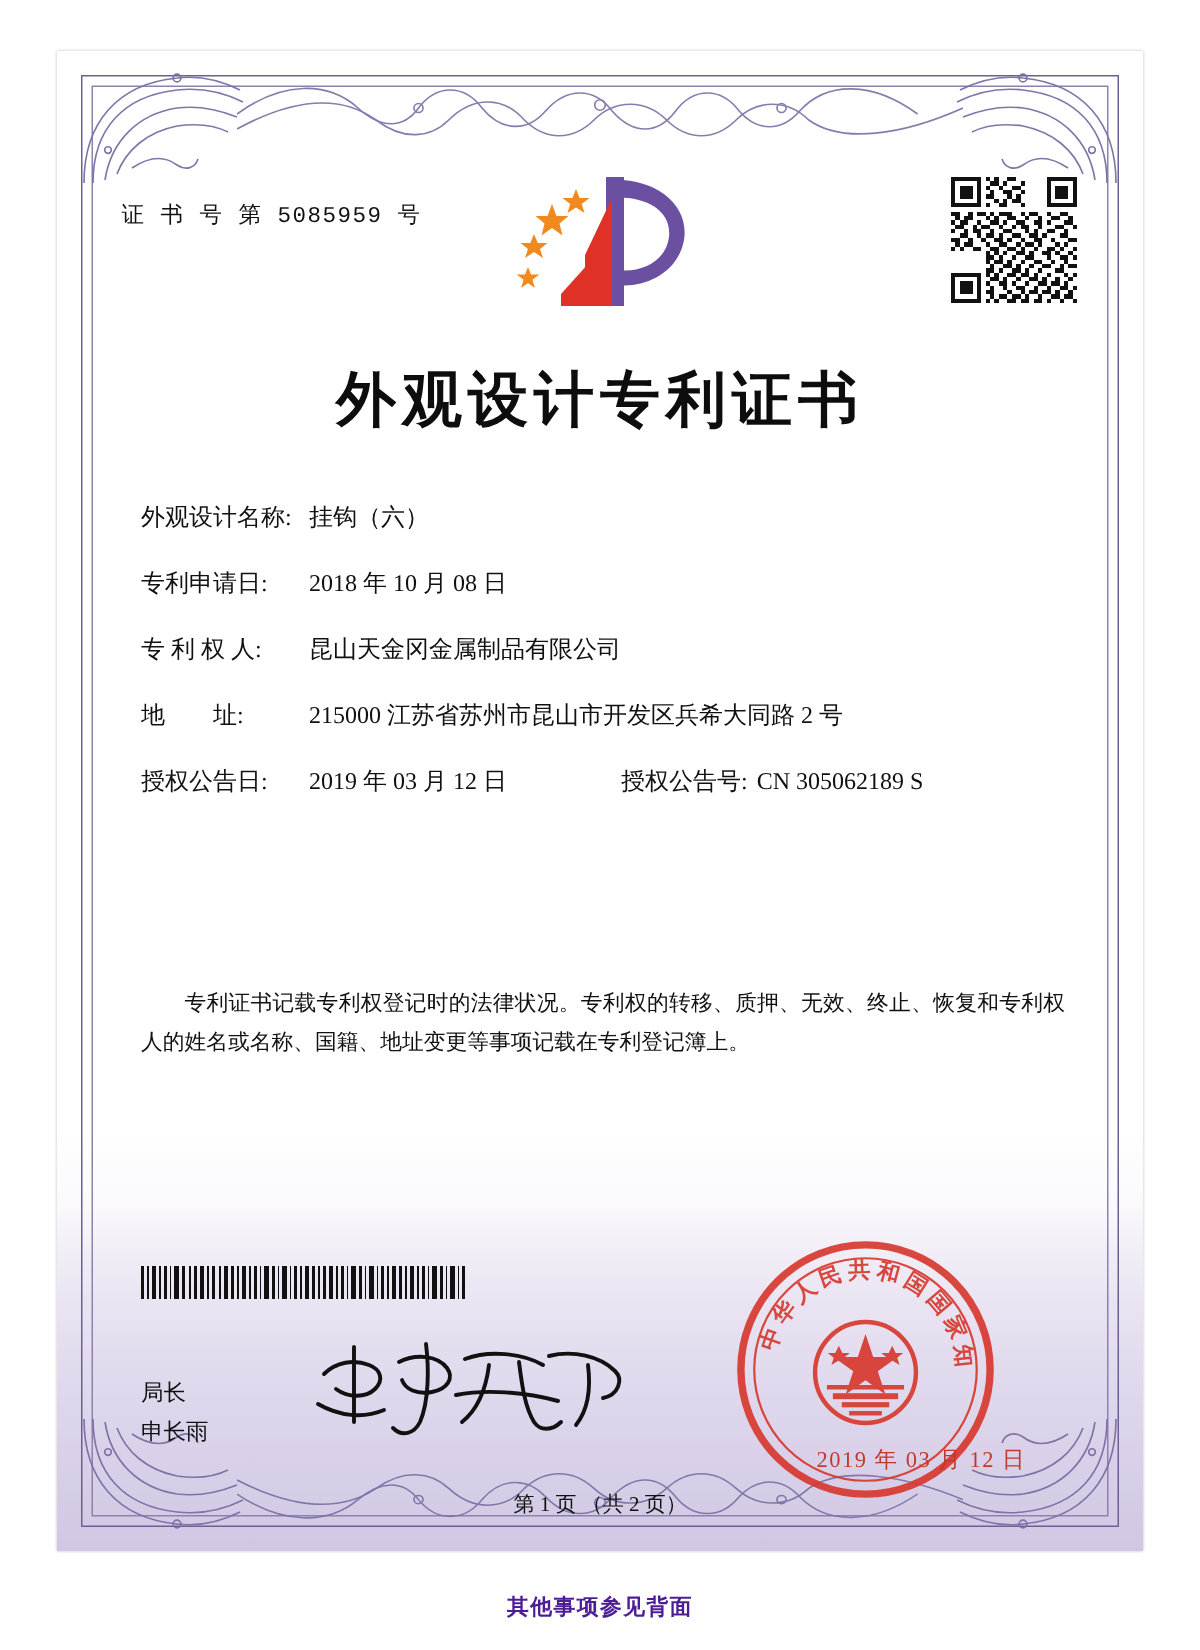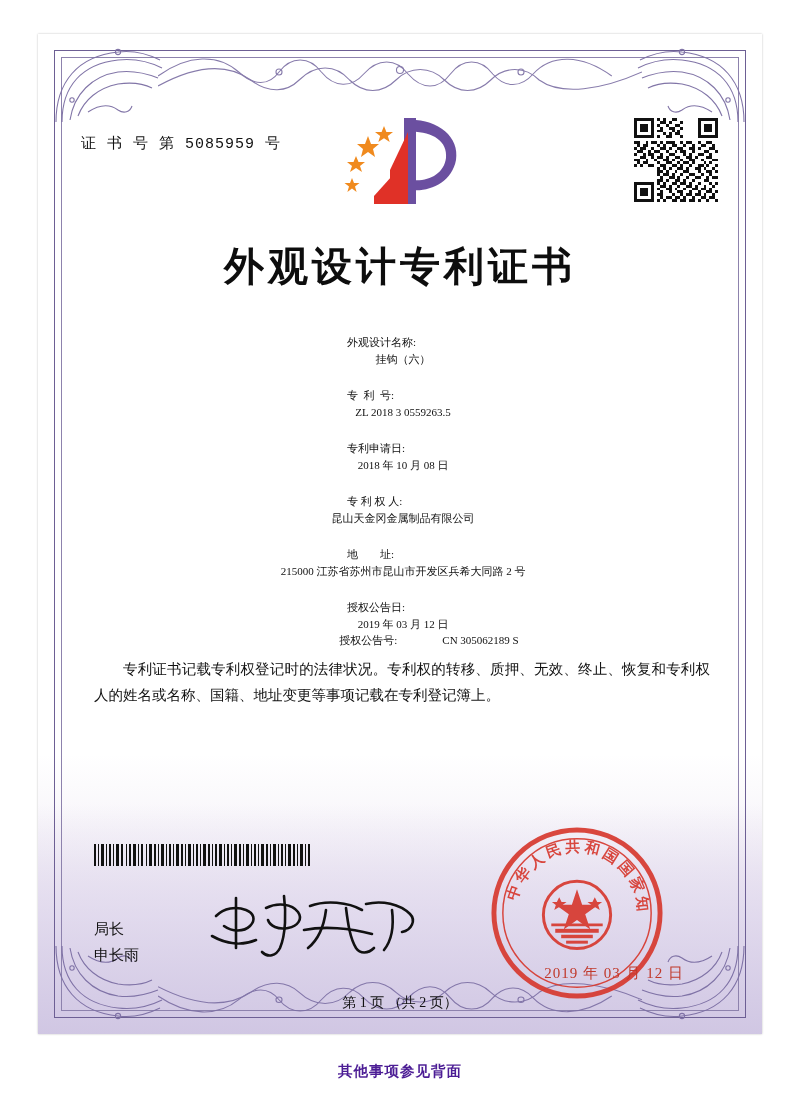--- a/index.html
+++ b/index.html
@@ -124,42 +124,40 @@
 
   
   .fields {
     position: absolute;
     left: 56px;
     right: 50px;
     top: 300px;
   }
   .field-row {
     display: flex;
-    align-items: center;
+    align-items: flex-start;
     margin-bottom: 20px;
-    font-size: 11px;
+    font-size: 16px;
     line-height: 1.5;
-    flex-direction: column;
   }
   .field-label {
     white-space: pre;
     color: #111;
     flex: 0 0 auto;
   }
   .field-label.w1 { width: 112px; }
   .field-value {
     color: #111;
     font-family: "Liberation Serif", "DejaVu Serif", serif;
   }
   .field-row.split { justify-content: flex-start; }
   .field-row .second {
-    margin-left: 52px;
+    margin-left: 76px;
     display: flex;
     align-items: baseline;
-    gap: 39px;
   }
   .field-row .second .field-label { width: auto; margin-right: 6px; }
 
   
   .body-text {
     position: absolute;
     left: 56px;
     right: 52px;
     top: 622px;
     font-size: 14.5px;
@@ -561,24 +559,20 @@
   <div class="cert-title">外观设计专利证书</div>
 
   <div class="fields">
 
     <div class="field-row">
       <span class="field-label w1">外观设计名称:</span>
       <span class="field-value">挂钩（六）</span>
     </div>
 
 
-    <div class="field-row">
-      <span class="field-label w1">专  利  号:</span>
-      <span class="field-value">ZL 2018 3 0559263.5</span>
-    </div>
 
     <div class="field-row">
       <span class="field-label w1">专利申请日:</span>
       <span class="field-value">2018 年 10 月 08 日</span>
     </div>
 
     <div class="field-row">
       <span class="field-label w1">专 利 权 人:</span>
       <span class="field-value">昆山天金冈金属制品有限公司</span>
     </div>

